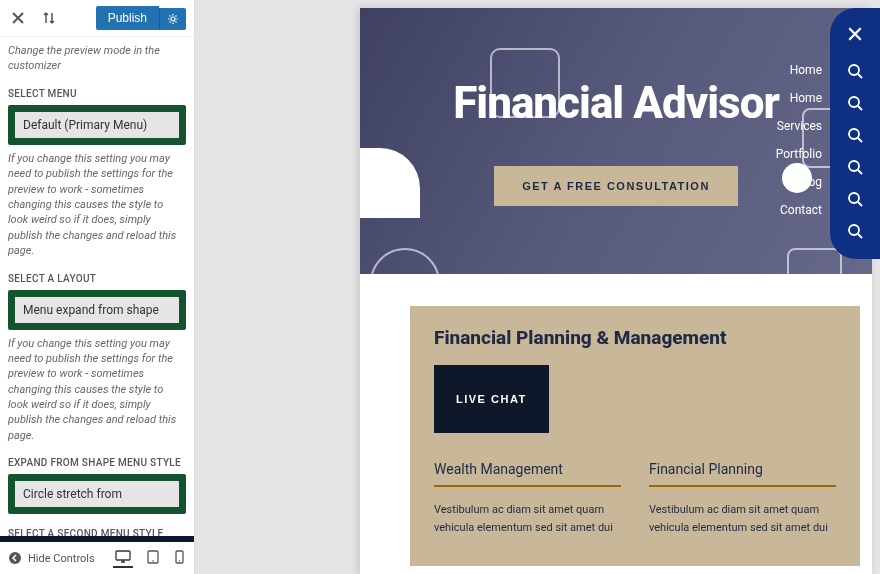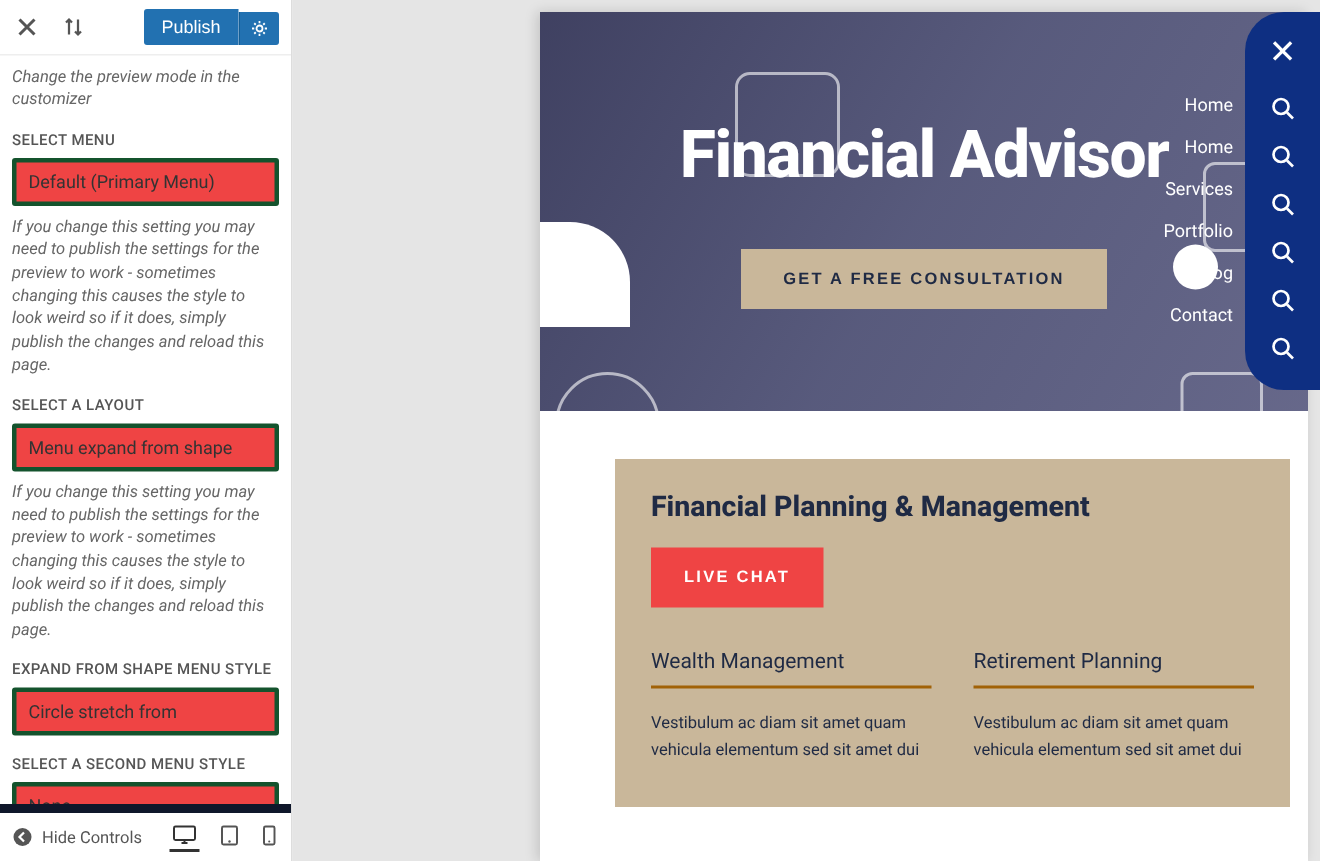--- a/index.html
+++ b/index.html
@@ -10,21 +10,21 @@
 .sidebar { width: 195px; background: #fff; border-right: 1px solid #ddd; display: flex; flex-direction: column; position: relative; }
 .sidebar-top { display: flex; align-items: center; padding: 6px 8px; border-bottom: 1px solid #eee; }
 .close-btn { background: none; border: none; cursor: pointer; padding: 4px; color: #555; }
 .sort-btn { background: none; border: none; cursor: pointer; padding: 4px; margin-left: 10px; color: #555; }
 .publish-area { margin-left: auto; display: flex; align-items: flex-end; gap: 0; }
 .publish-btn { background: #2271b1; color: #fff; border: none; padding: 5px 12px; cursor: pointer; font-size: 12px; border-radius: 2px 0 0 2px; }
 .gear-btn { background: #2271b1; color: #fff; border: none; padding: 5px 7px; cursor: pointer; border-left: 1px solid #135e96; border-radius: 0 2px 2px 0; }
 .sidebar-body { flex: 1; overflow-y: auto; padding: 0 8px 8px; }
 .help-text { font-style: italic; color: #666; font-size: 11px; line-height: 1.4; margin: 6px 0 12px; }
 .section-label { font-size: 10px; letter-spacing: 0.3px; color: #555; text-transform: uppercase; margin: 14px 0 6px; font-weight: 500; }
-.select-box { width: 100%; border: 3px solid #14532d; background: #ef4444; padding: 6px 8px; font-size: 12px; color: #333; border-radius: 2px; }
+.select-box { width: 100%; border: 7px solid #14532d; background: #e5e5e5; padding: 6px 8px; font-size: 12px; color: #333; border-radius: 2px; }
 
 .sidebar-footer { border-top: 6px solid #0f172a; display: flex; align-items: center; padding: 6px 8px; font-size: 11px; color: #555; }
 .hide-controls { display: flex; align-items: center; gap: 6px; cursor: pointer; }
 .device-icons { margin-left: auto; display: flex; gap: 12px; }
 .device-ic { cursor: pointer; color: #555; padding: 2px; }
 .device-ic.active { border-bottom: 2px solid #333; }
 
 
 .preview { flex: 1; background: #e5e5e5; position: relative; overflow: hidden; }
 .preview-frame { position: absolute; left: 165px; top: 8px; right: 8px; bottom: 0; background: #fff; box-shadow: -2px 0 8px rgba(0,0,0,0.15); }
@@ -44,21 +44,21 @@
 .hero-title { color: #fff; font-size: 44px; font-weight: 800; letter-spacing: -1px; }
 .hero-cta { margin-top: 18px; background: #c9b79a; color: #1f2a44; border: none; padding: 14px 28px; font-size: 11px; font-weight: 700; letter-spacing: 1.5px; cursor: pointer; }
 
 
 .nav { position: absolute; right: 50px; top: 55px; display: flex; flex-direction: column; gap: 14px; }
 .nav a { color: #fff; font-size: 12px; text-decoration: none; text-align: right; }
 
 
 .section { margin: 32px 12px 0 50px; background: #c9b79a; padding: 20px 24px 30px; }
 .section-title { color: #1f2a44; font-size: 19px; font-weight: 800; margin-bottom: 16px; }
-.chat-btn { background: #ef4444; color: #fff; border: none; padding: 14px 22px; font-size: 11px; font-weight: 700; letter-spacing: 1.5px; cursor: pointer; }
+.chat-btn { background: #0f172a; color: #fff; border: none; padding: 28px 22px; font-size: 11px; font-weight: 700; letter-spacing: 1.5px; cursor: pointer; }
 .cols { display: flex; gap: 28px; margin-top: 28px; }
 .col { flex: 1; }
 .col-title { color: #1f2a44; font-size: 14px; font-weight: 400; padding-bottom: 8px; border-bottom: 2px solid #a16207; margin-bottom: 14px; }
 .col-text { color: #1f2a44; font-size: 11px; line-height: 1.6; }
 
 
 .widget-bar { position: absolute; right: 0; top: 8px; width: 50px; background: #0e2f82; border-radius: 26px 0 0 26px; padding: 14px 0 20px; display: flex; flex-direction: column; align-items: center; gap: 16px; }
 .widget-close { color: #fff; font-size: 22px; cursor: pointer; font-weight: 300; }
 .widget-ic { color: #fff; cursor: pointer; }
 
@@ -167,21 +167,21 @@
 
       <div class="section">
         <div class="section-title">Financial Planning &amp; Management</div>
         <button class="chat-btn">LIVE CHAT</button>
         <div class="cols">
           <div class="col">
             <div class="col-title">Wealth Management</div>
             <div class="col-text">Vestibulum ac diam sit amet quam vehicula elementum sed sit amet dui</div>
           </div>
           <div class="col">
-            <div class="col-title">Retirement Planning</div>
+            <div class="col-title">Financial Planning</div>
             <div class="col-text">Vestibulum ac diam sit amet quam vehicula elementum sed sit amet dui</div>
           </div>
         </div>
       </div>
     </div>
 
     <div class="widget-bar">
       <span class="widget-close">✕</span>
       <span class="widget-ic">
           <svg width="16" height="16" viewBox="0 0 16 16">

